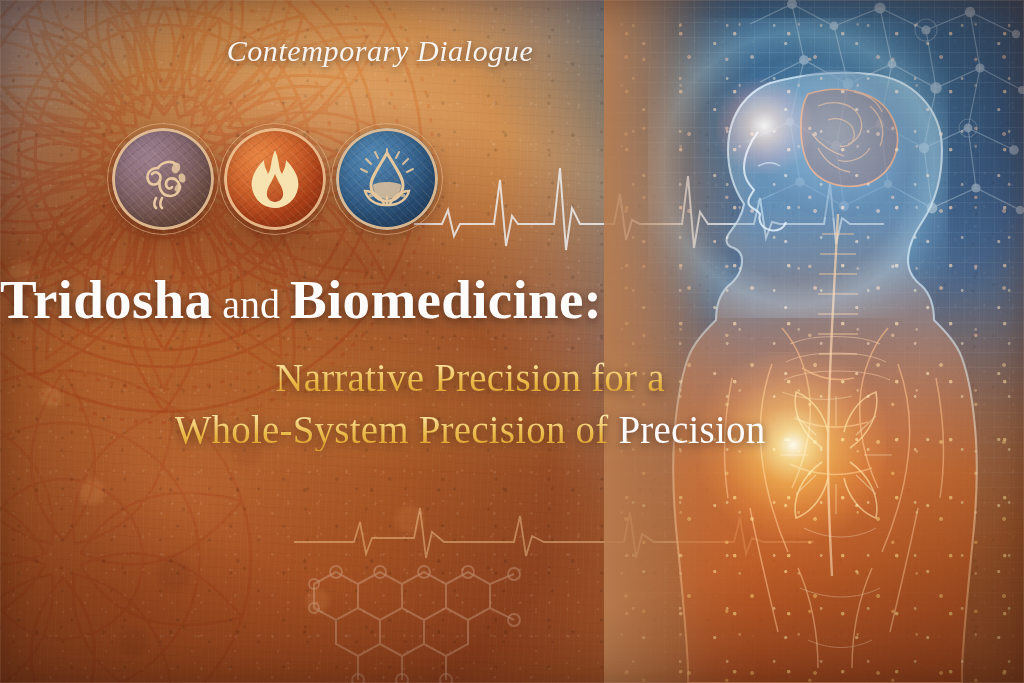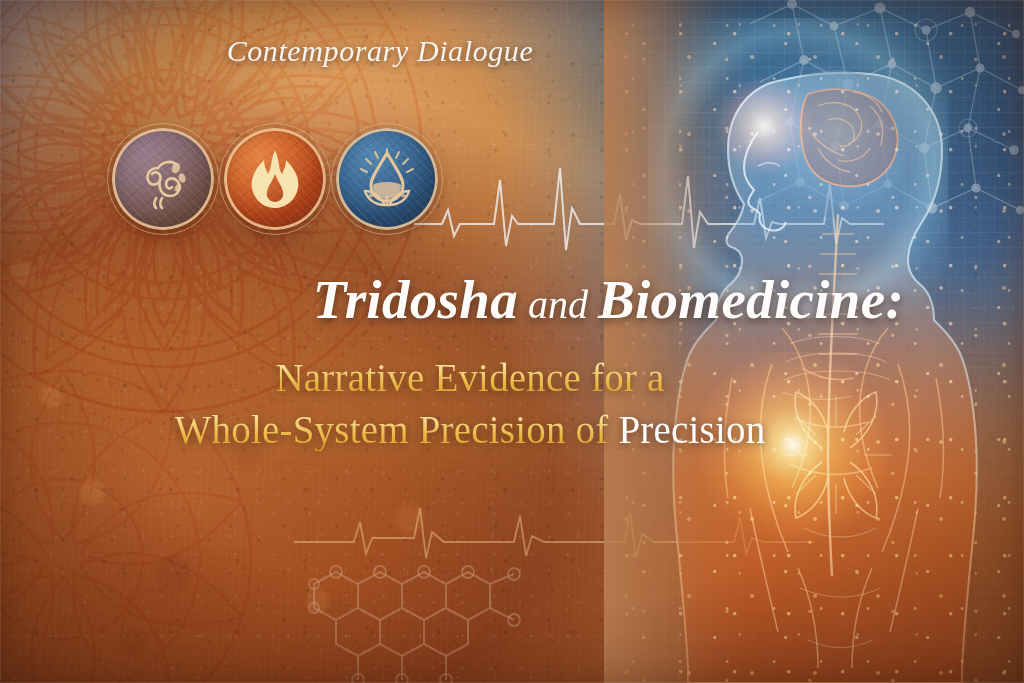--- a/index.html
+++ b/index.html
@@ -206,25 +206,24 @@
   .badge-tex{
     position:absolute; inset:4px; border-radius:50%;
     background-image:
       repeating-linear-gradient(46deg, rgba(255,228,188,.10) 0 1px, transparent 1px 6px),
       repeating-linear-gradient(-38deg, rgba(0,0,0,.10) 0 1px, transparent 1px 8px);
     opacity:.8; pointer-events:none;
   }
 
   .title{
     position:absolute; left:0; right:0; top:272px;
-    text-align:right; padding-right:120px;
+    text-align:left; padding-right:120px;
     font-size:55px; font-weight:bold; color:#fdfcfb;
     letter-spacing:.3px; line-height:1.02;
     text-shadow:0 3px 10px rgba(48,22,12,.72), 0 0 26px rgba(255,238,214,.22);
-    font-style:italic;
   }
   .title .and{ font-weight:normal; font-size:40px; letter-spacing:0; }
 
   .subtitle{
     position:absolute; left:0; right:0; top:352px;
     text-align:center; padding-right:84px;
     font-size:39px; line-height:1.34; letter-spacing:.2px;
   }
   .gold{
     background:linear-gradient(180deg,#fdf0c6 0%, #f6d98e 26%, #ecb košice 100%);
@@ -586,21 +585,21 @@
       </div>
 
     </div>
 
     <div class="title">
       <span>Tridosha</span><span class="and"> and </span><span>Biomedicine:</span>
     </div>
 
     <div class="subtitle">
       <div>
-        <span class="gold">Narrative Evidence for a</span>
+        <span class="gold">Narrative Precision for a</span>
       </div>
       <div>
         <span class="gold">Whole-System Precision of </span>
         <span class="white">Precision</span>
       </div>
     </div>
 
   </div>
 </div>
 

